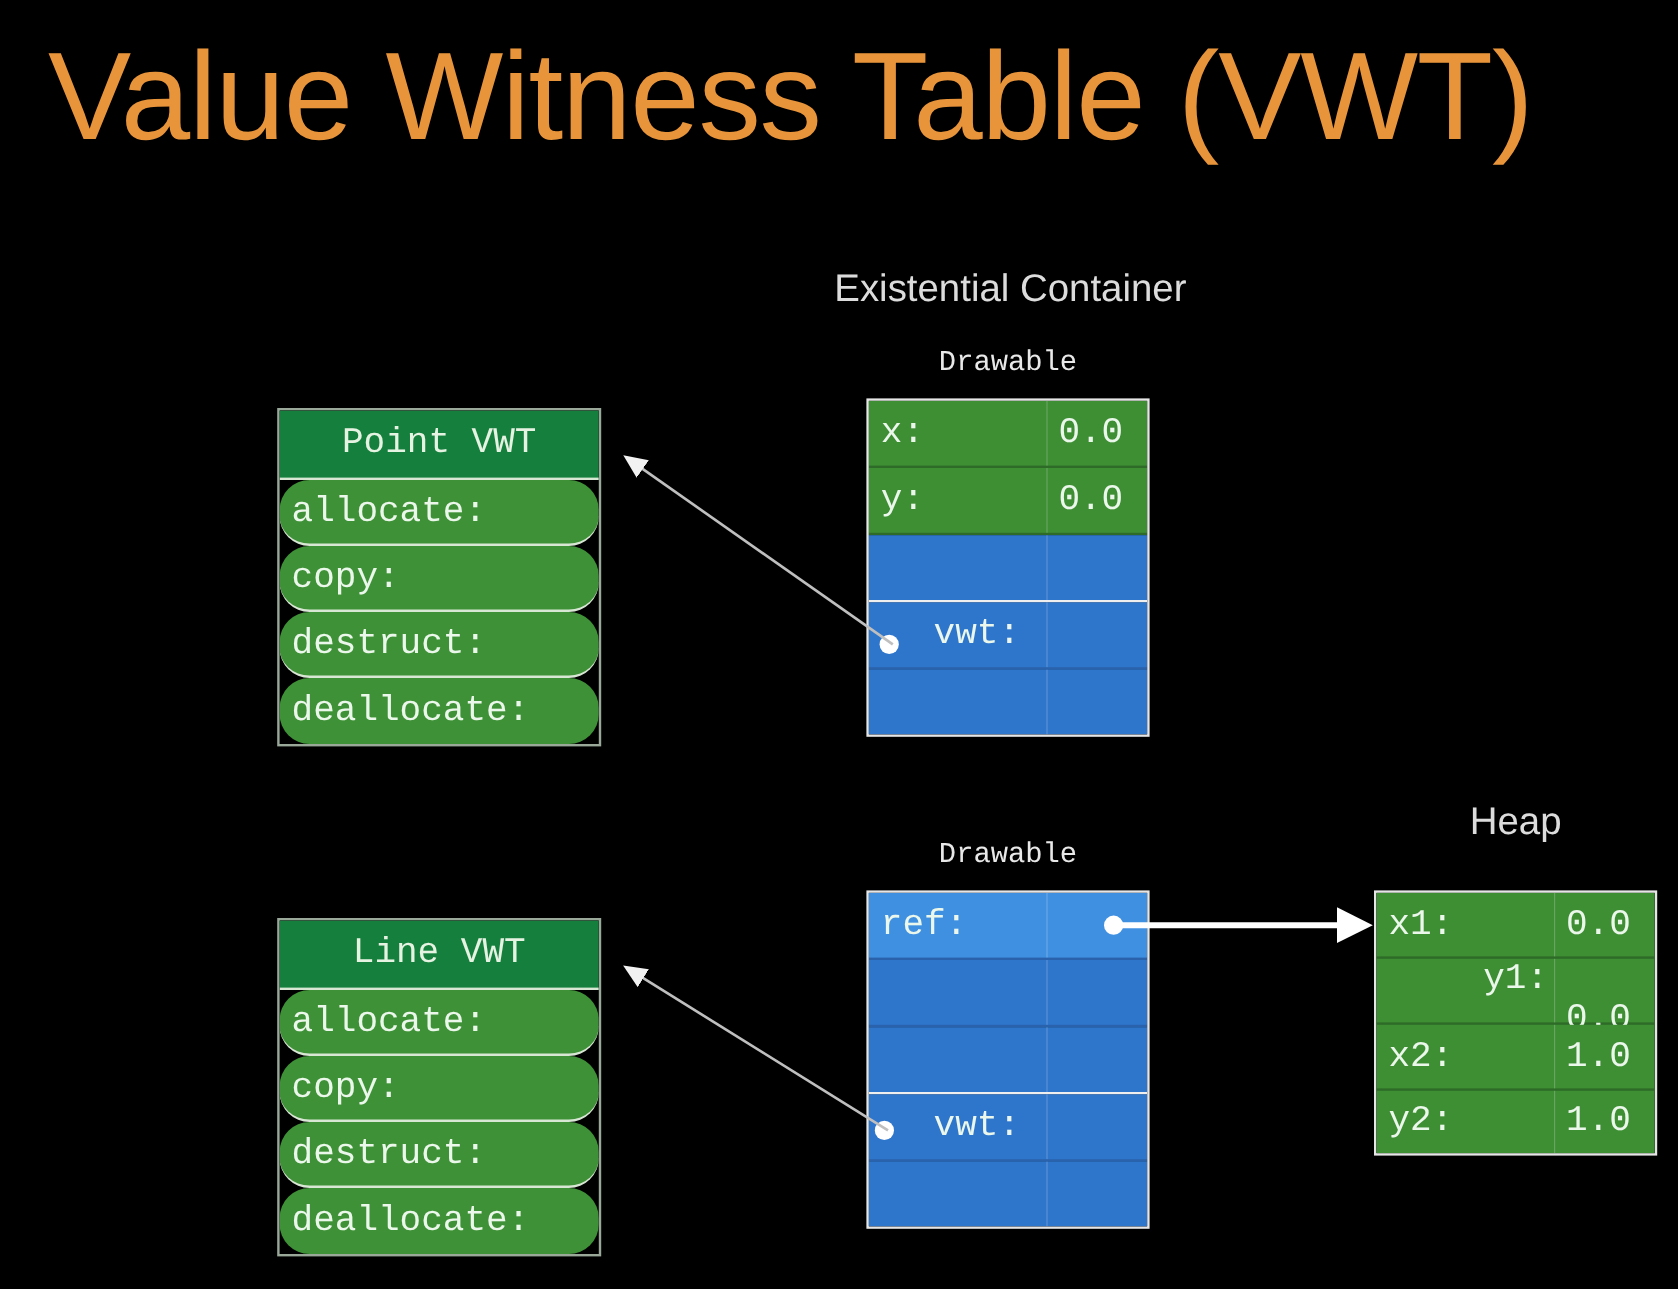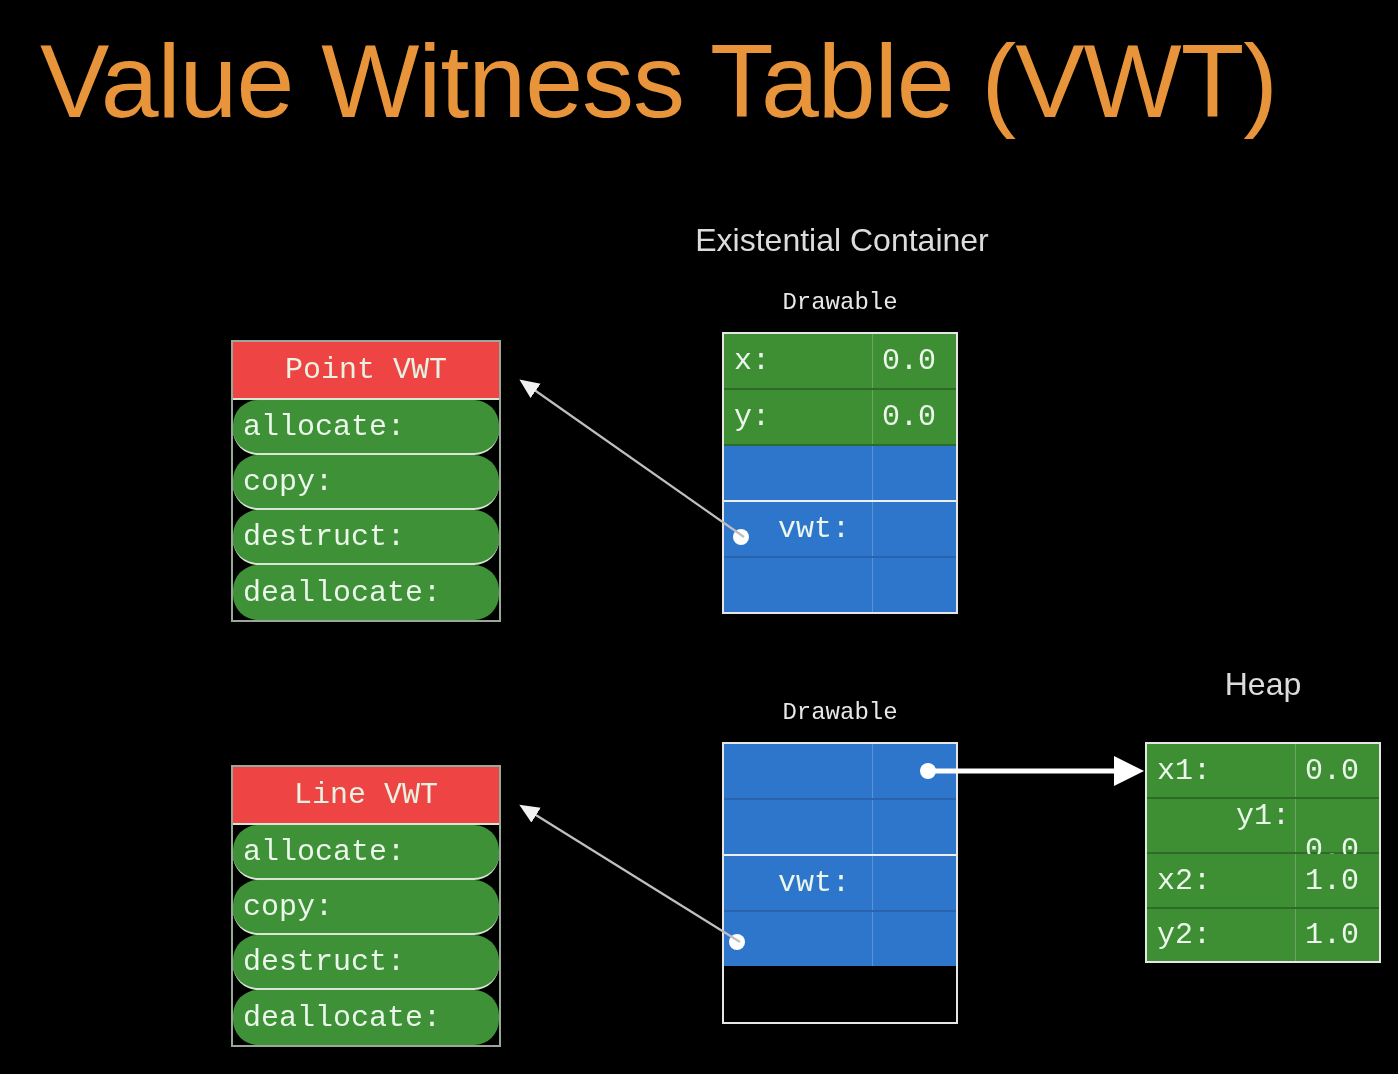--- a/index.html
+++ b/index.html
@@ -71,21 +71,21 @@
   }
   .row .key { flex: 0 0 auto; }
   .row .val {
     margin-left: auto;
     padding-right: 10px;
   }
 
   
   .vwt-box { border-color: #9AA89A; }
   .vwt-header {
-    background: #ef4444;
+    background: #15803d;
     justify-content: center;
     color: #E6F2E2;
     border-bottom: 2px solid #D8E6D4;
   }
   .vwt-row {
     background: #3E9136;
     color: #EAF7EA;
     border-bottom: 2px solid #D8E6D4;
     border-radius: 25px;
   }
@@ -211,20 +211,24 @@
       <span class="coldiv" style="left:148px;"></span>
       <span class="key" style="margin-left:44px;">vwt:</span>
     </div>
     <div class="row ec-blue no-sep" style="height:54px;">
       <span class="coldiv" style="left:148px;"></span>
     </div>
   </div>
   <span class="dot" style="left:733px; top:529px;"></span>
 
   <div class="box ec-box" style="left:722px; top:742px; width:236px; height:282px;">
+    <div class="row ec-blue-light" style="height:56px;">
+      <span class="coldiv" style="left:148px;"></span>
+      <span class="key">ref:</span>
+    </div>
     <div class="row ec-blue" style="height:56px;">
       <span class="coldiv" style="left:148px;"></span>
     </div>
     <div class="row ec-blue sep-white" style="height:56px;">
       <span class="coldiv" style="left:148px;"></span>
     </div>
     <div class="row ec-blue" style="height:56px;">
       <span class="coldiv" style="left:148px;"></span>
       <span class="key" style="margin-left:44px;">vwt:</span>
     </div>

